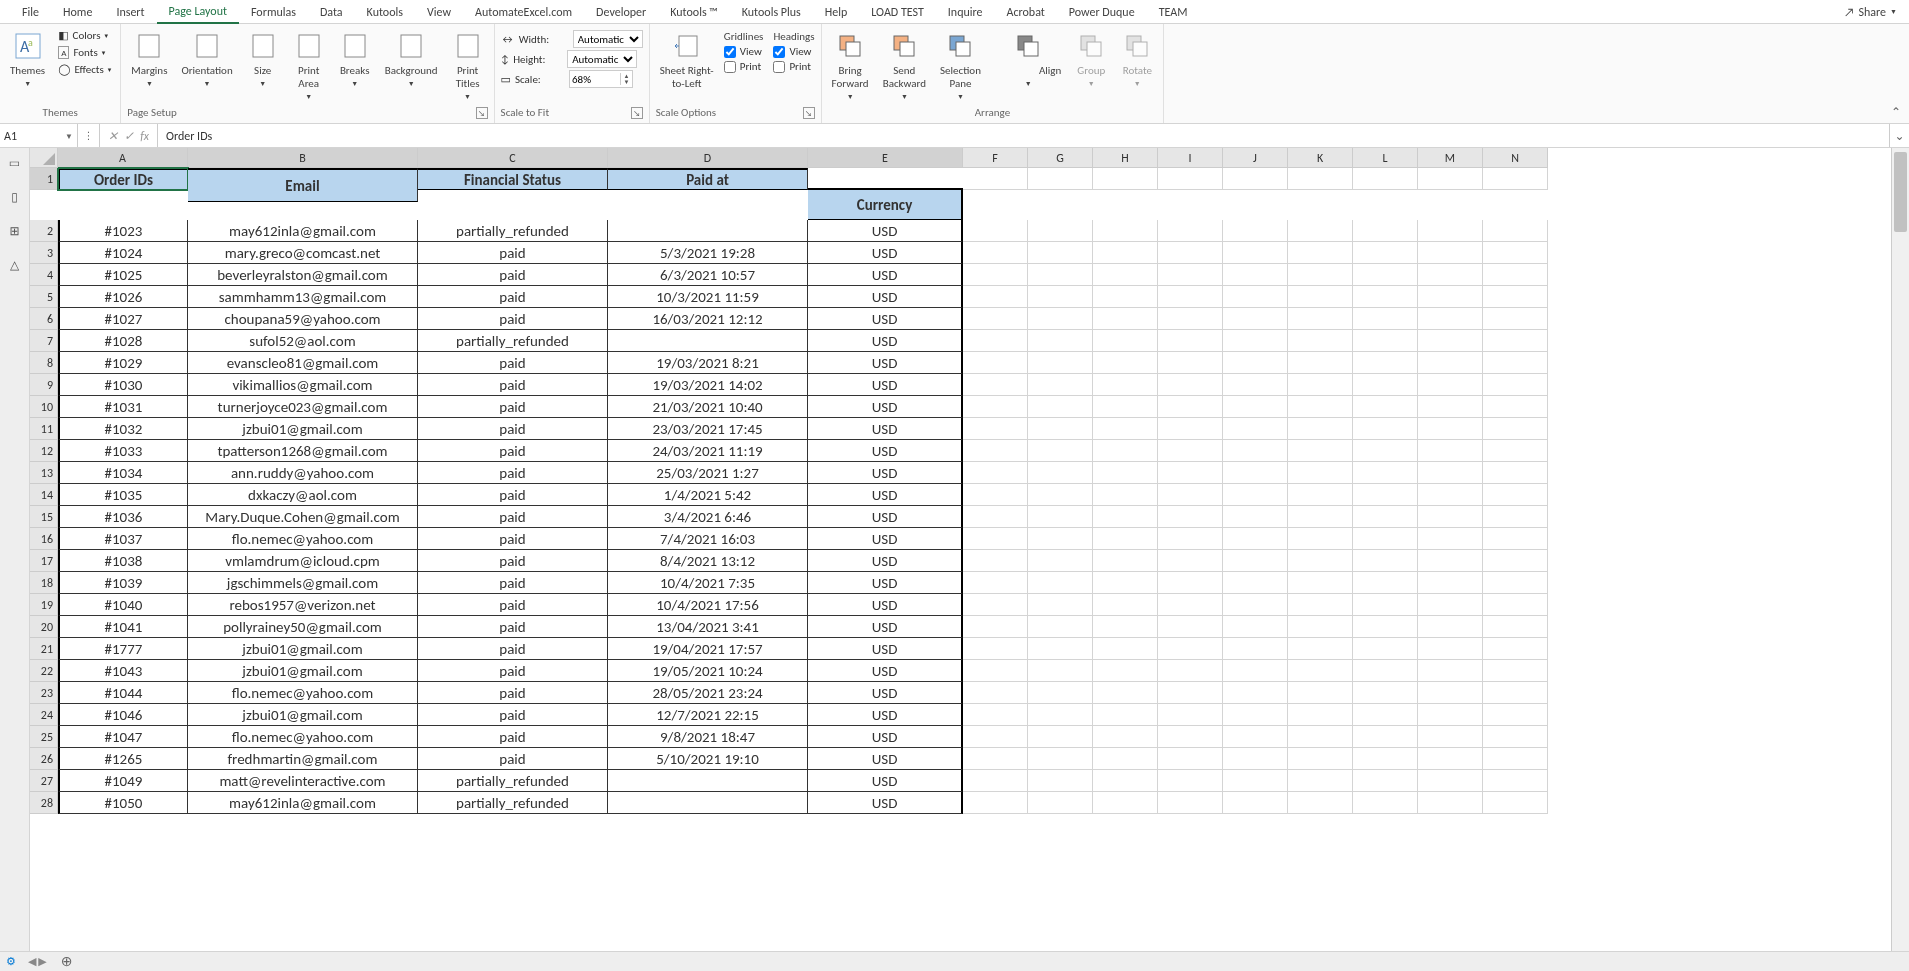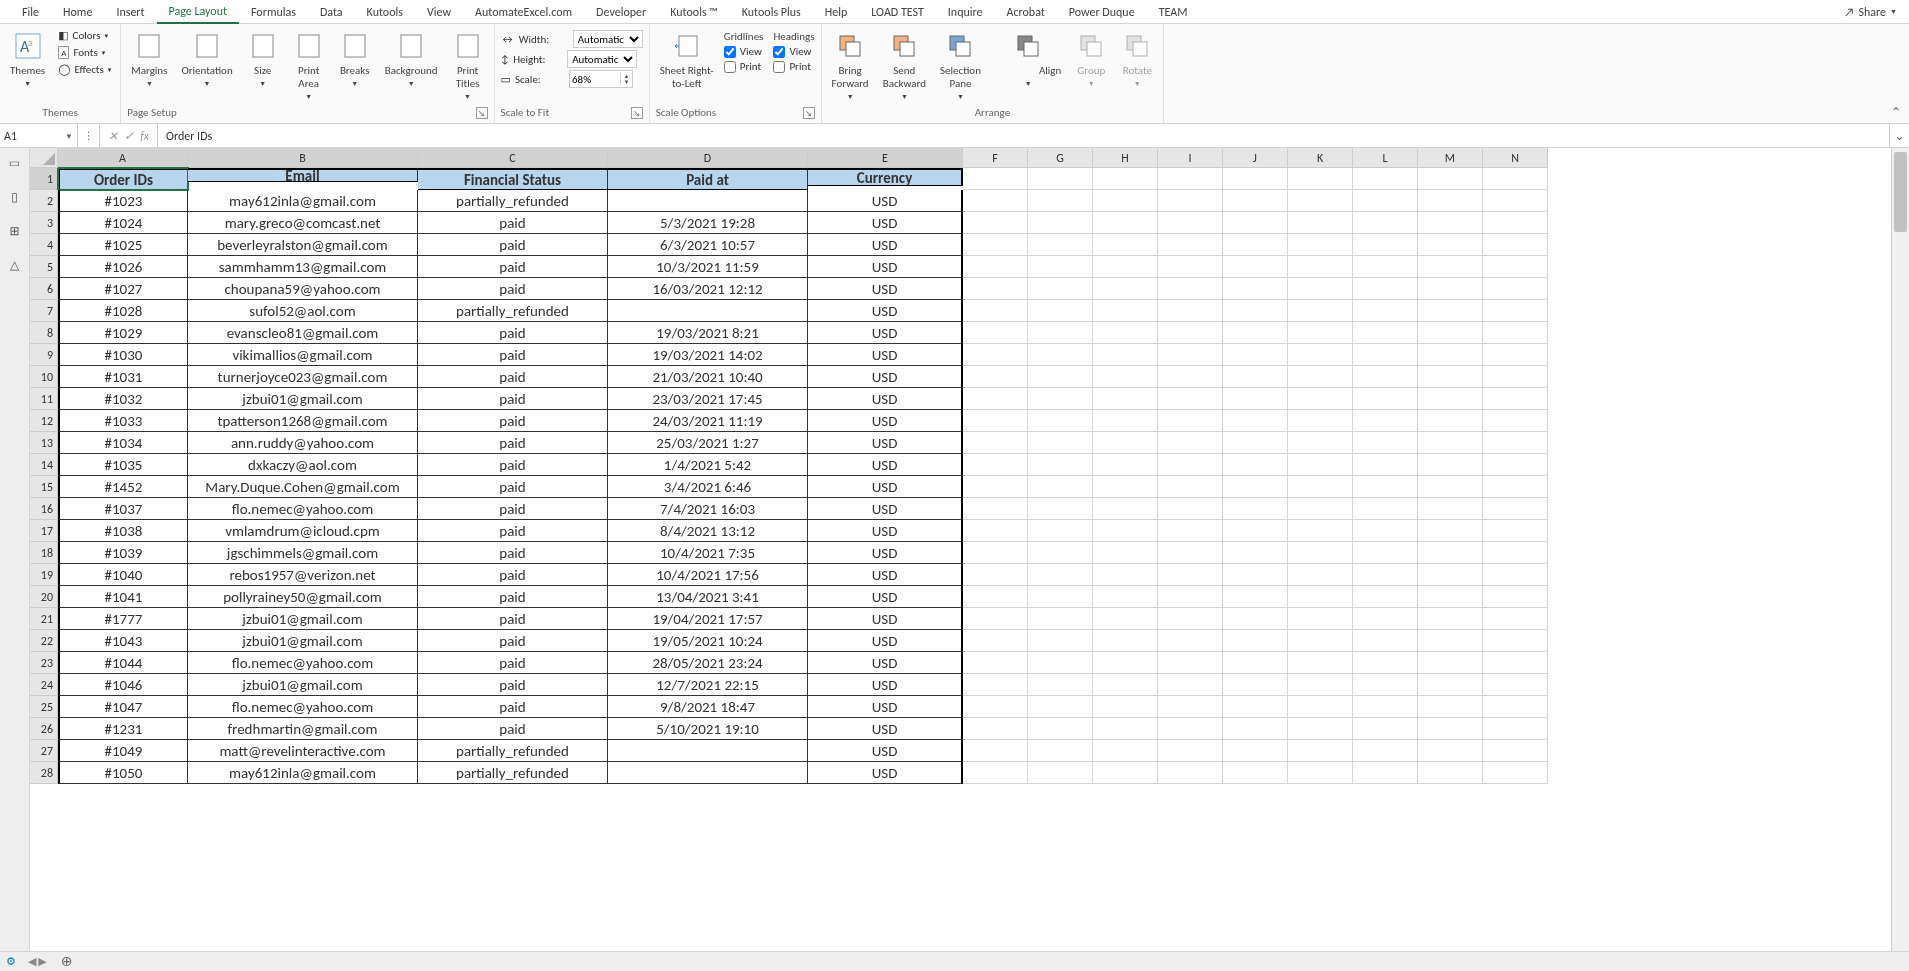--- a/index.html
+++ b/index.html
@@ -415,24 +415,24 @@
         <div class="colhdr" style="height: 20px;">G</div>
         <div class="colhdr" style="height: 20px;">H</div>
         <div class="colhdr" style="height: 20px;">I</div>
         <div class="colhdr" style="height: 20px;">J</div>
         <div class="colhdr" style="height: 20px;">K</div>
         <div class="colhdr" style="height: 20px;">L</div>
         <div class="colhdr" style="height: 20px;">M</div>
         <div class="colhdr" style="height: 20px;">N</div>
         <div class="rowhdr sel" style="height: 22px;">1</div>
         <div class="cell dh first active-outline" style="height: 22px; font-weight: bold;">Order IDs</div>
-        <div class="cell dh" style="height: 14px; font-weight: bold;">Email</div>
+        <div class="cell dh" style="height: 34px; font-weight: bold;">Email</div>
         <div class="cell dh" style="height: 22px; font-weight: bold;">Financial Status</div>
         <div class="cell dh" style="height: 22px; font-weight: bold;">Paid at</div>
-        <div class="cell dh last" style="height: 18px; font-weight: bold;">Currency</div>
+        <div class="cell dh last" style="height: 32px; font-weight: bold; margin-top: 20px;">Currency</div>
         <div class="cell" style="height: 22px;"></div>
         <div class="cell" style="height: 22px;"></div>
         <div class="cell" style="height: 22px;"></div>
         <div class="cell" style="height: 22px;"></div>
         <div class="cell" style="height: 22px;"></div>
         <div class="cell" style="height: 22px;"></div>
         <div class="cell" style="height: 22px;"></div>
         <div class="cell" style="height: 22px;"></div>
         <div class="cell" style="height: 22px;"></div>
         <div class="rowhdr" style="height: 22px;">2</div>
@@ -624,21 +624,21 @@
         <div class="cell" style="height: 22px;"></div>
         <div class="cell" style="height: 22px;"></div>
         <div class="cell" style="height: 22px;"></div>
         <div class="cell" style="height: 22px;"></div>
         <div class="cell" style="height: 22px;"></div>
         <div class="cell" style="height: 22px;"></div>
         <div class="cell" style="height: 22px;"></div>
         <div class="cell" style="height: 22px;"></div>
         <div class="cell" style="height: 22px;"></div>
         <div class="rowhdr" style="height: 22px;">15</div>
-        <div class="cell dcell first" style="height: 22px;">#1452</div>
+        <div class="cell dcell first" style="height: 22px;">#1036</div>
         <div class="cell dcell" style="height: 22px;">Mary.Duque.Cohen@gmail.com</div>
         <div class="cell dcell" style="height: 22px;">paid</div>
         <div class="cell dcell" style="height: 22px;">3/4/2021 6:46</div>
         <div class="cell dcell last" style="height: 22px;">USD</div>
         <div class="cell" style="height: 22px;"></div>
         <div class="cell" style="height: 22px;"></div>
         <div class="cell" style="height: 22px;"></div>
         <div class="cell" style="height: 22px;"></div>
         <div class="cell" style="height: 22px;"></div>
         <div class="cell" style="height: 22px;"></div>
@@ -789,21 +789,21 @@
         <div class="cell" style="height: 22px;"></div>
         <div class="cell" style="height: 22px;"></div>
         <div class="cell" style="height: 22px;"></div>
         <div class="cell" style="height: 22px;"></div>
         <div class="cell" style="height: 22px;"></div>
         <div class="cell" style="height: 22px;"></div>
         <div class="cell" style="height: 22px;"></div>
         <div class="cell" style="height: 22px;"></div>
         <div class="cell" style="height: 22px;"></div>
         <div class="rowhdr" style="height: 22px;">26</div>
-        <div class="cell dcell first" style="height: 22px;">#1231</div>
+        <div class="cell dcell first" style="height: 22px;">#1265</div>
         <div class="cell dcell" style="height: 22px;">fredhmartin@gmail.com</div>
         <div class="cell dcell" style="height: 22px;">paid</div>
         <div class="cell dcell" style="height: 22px;">5/10/2021 19:10</div>
         <div class="cell dcell last" style="height: 22px;">USD</div>
         <div class="cell" style="height: 22px;"></div>
         <div class="cell" style="height: 22px;"></div>
         <div class="cell" style="height: 22px;"></div>
         <div class="cell" style="height: 22px;"></div>
         <div class="cell" style="height: 22px;"></div>
         <div class="cell" style="height: 22px;"></div>

